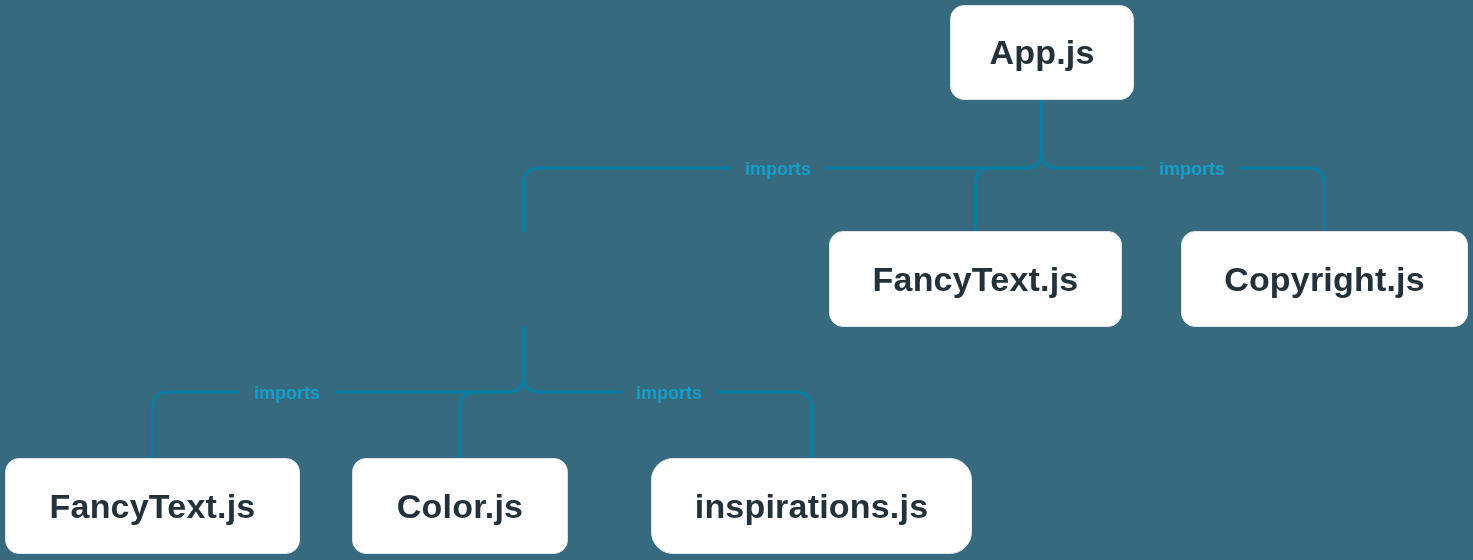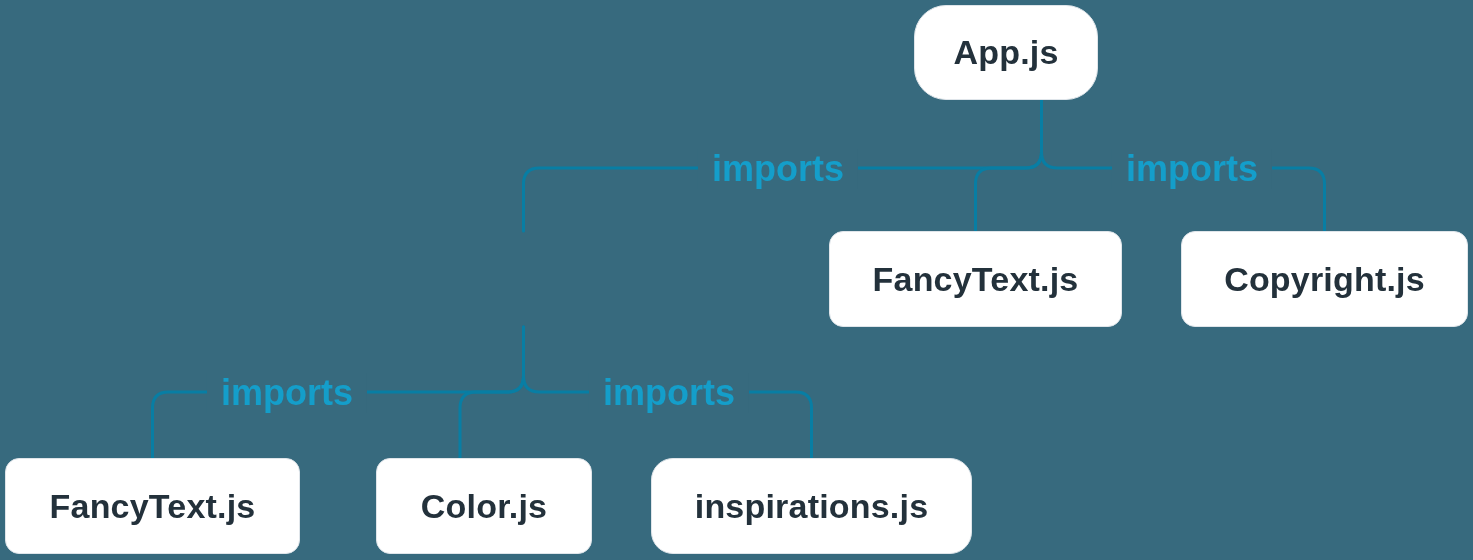--- a/index.html
+++ b/index.html
@@ -41,21 +41,21 @@
     font-size: 34px;
     font-weight: 600;
     letter-spacing: 0.2px;
     box-sizing: border-box;
   }
   .imports {
     position: absolute;
     transform: translate(-50%, -50%);
     background: var(--background, #376a7e);
     color: var(--imports-color, #149eca);
-    font-size: 36px;
+    font-size: 18px;
     font-weight: 700;
     padding: 2px 14px;
     white-space: nowrap;
     line-height: 1;
     text-align: right;
   }
 </style>
 </head>
 <body>
 
@@ -68,38 +68,38 @@
     <path d="M 523.5 327 L 523.5 376 Q 523.5 392 507.5 392 L 168.5 392 Q 152.5 392 152.5 408 L 152.5 458"></path>
     <path d="M 523.5 327 L 523.5 376 Q 523.5 392 507.5 392 L 476 392 Q 460 392 460 408 L 460 458"></path>
     <path d="M 523.5 327 L 523.5 376 Q 523.5 392 539.5 392 L 795.5 392 Q 811.5 392 811.5 408 L 811.5 458"></path>
   </svg>
 
   <span class="imports" style="left:778px; top:169px;">imports</span>
   <span class="imports" style="left:1192px; top:169px;">imports</span>
   <span class="imports" style="left:287px; top:393px;">imports</span>
   <span class="imports" style="left:669px; top:393px;">imports</span>
 
-  <div class="node" style="left:914px; top:5px; width:184px; height:95px;border-radius:32px;">
+  <div class="node" style="left:950px; top:5px; width:184px; height:95px;">
     <span>App.js</span>
   </div>
 
 
   <div class="node" style="left:829px; top:231px; width:293px; height:96px;">
     <span>FancyText.js</span>
   </div>
 
   <div class="node" style="left:1181px; top:231px; width:287px; height:96px;text-align:right;">
     <span>Copyright.js</span>
   </div>
 
   <div class="node" style="left:5px; top:458px; width:295px; height:96px;">
     <span>FancyText.js</span>
   </div>
 
-  <div class="node" style="left:352px; top:458px; width:216px; height:96px;margin-left:24px;">
+  <div class="node" style="left:352px; top:458px; width:216px; height:96px;">
     <span>Color.js</span>
   </div>
 
   <div class="node" style="left:651px; top:458px; width:321px; height:96px;border-radius:22px;">
     <span>inspirations.js</span>
   </div>
 
 </div>
 
 </body></html>

